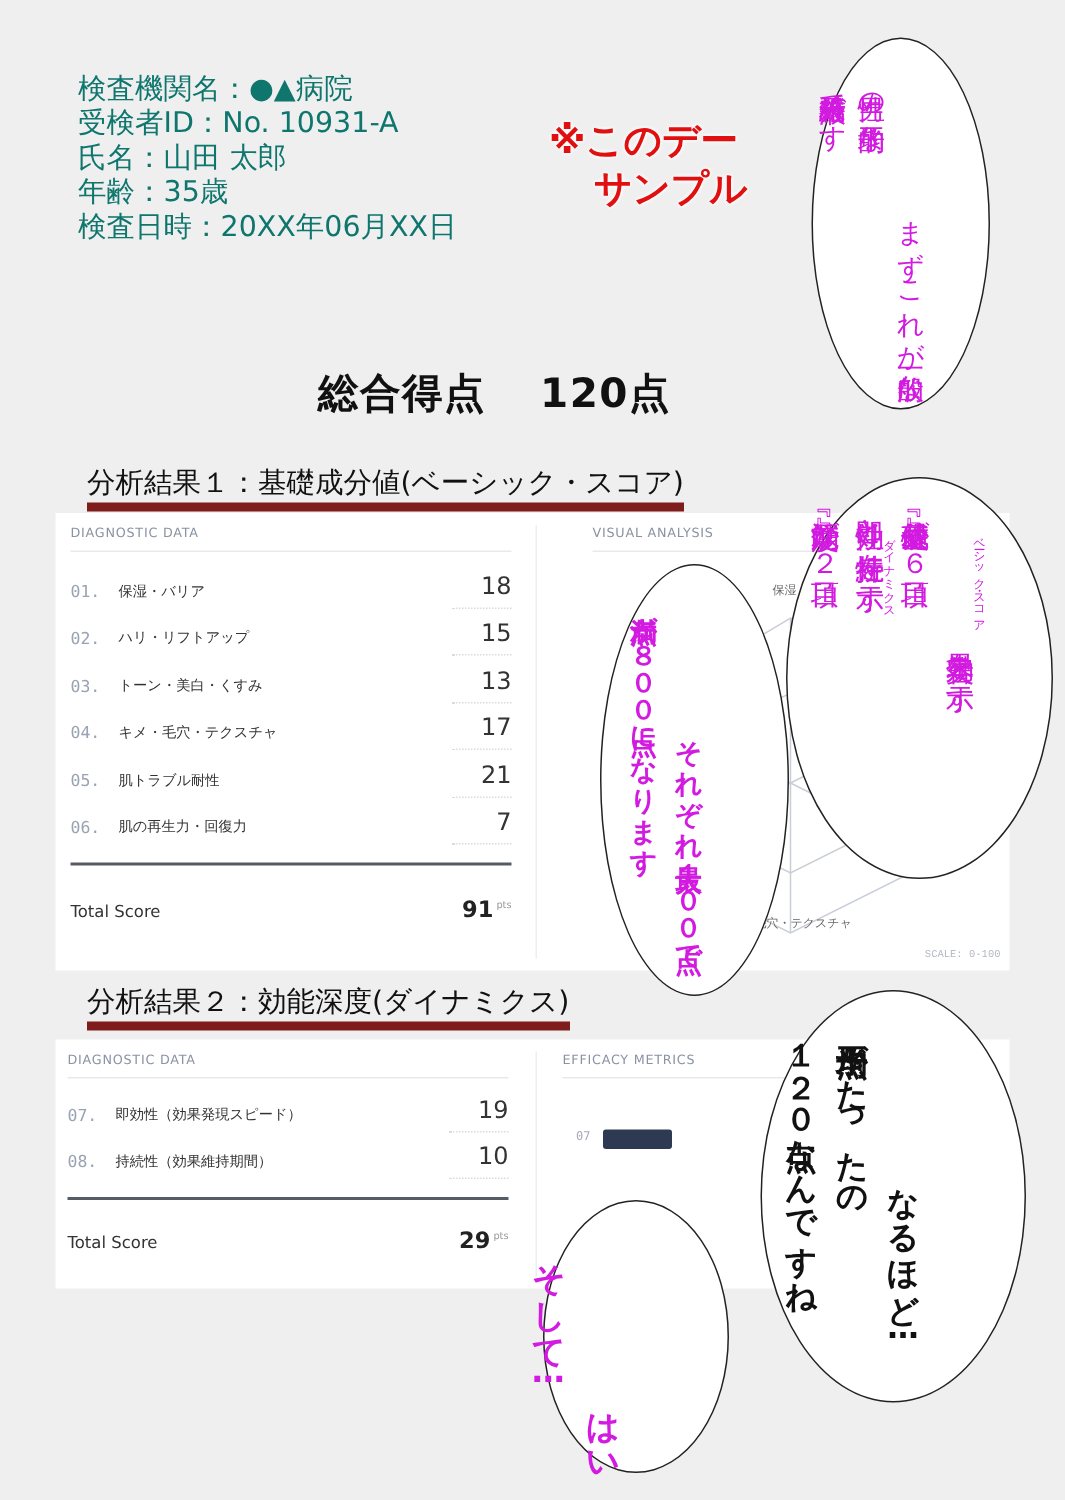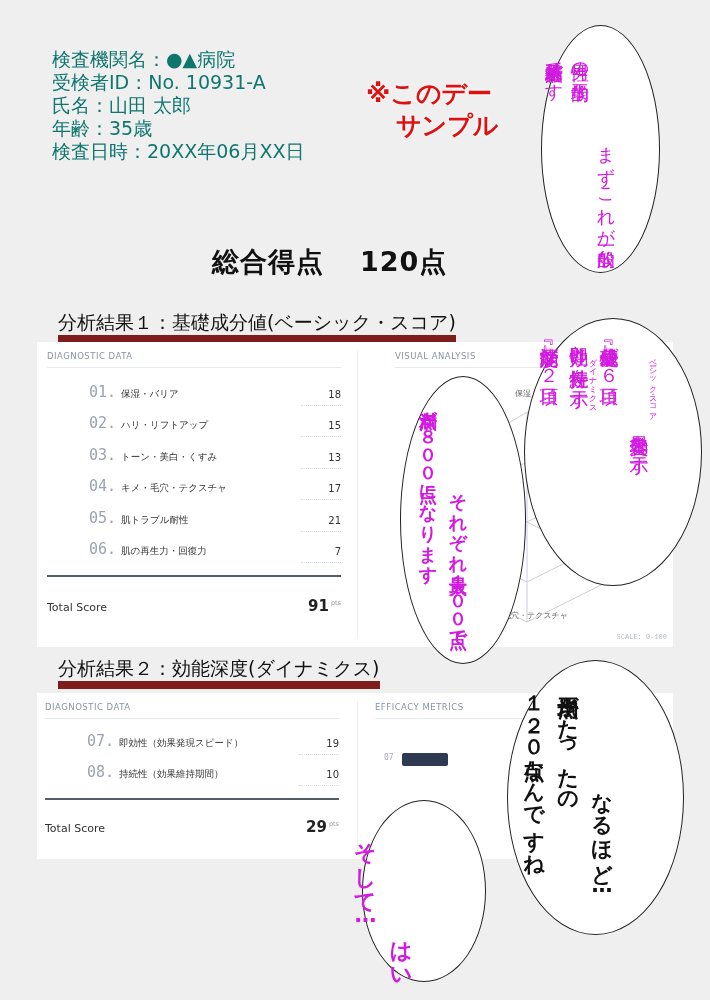--- a/index.html
+++ b/index.html
@@ -8,34 +8,34 @@
 
   .info { position: absolute; left: 52px; top: 48px; font-size: 19px; line-height: 23px; color: #0f766e; }
   .info div { white-space: nowrap; }
 
   .sample-note { position: absolute; left: 366px; top: 78px; color: #e01010; font-weight: bold; font-size: 25px; line-height: 32px; white-space: nowrap; text-shadow: 0 0 3px #fff, 0 0 3px #fff; }
   .sample-note .l2 { padding-left: 30px; display:block; }
 
   .total { position: absolute; left: 212px; top: 244px; font-size: 27px; font-weight: bold; white-space: nowrap; letter-spacing: 1px; }
   .total .val { margin-left: 36px; }
 
-  .sec-title { position: absolute; font-size: 19px; white-space: nowrap; border-bottom: 8px solid #7f1d1d; line-height: 24px; padding-bottom: 1px; }
+  .sec-title { position: absolute; font-size: 19px; white-space: nowrap; border-bottom: 6px solid #7f1d1d; line-height: 24px; padding-bottom: 1px; }
   #sec1-title { left: 58px; top: 310px; }
   #sec2-title { left: 58px; top: 656px; }
 
   .panel { position: absolute; background: #fff; }
   #panel1 { left: 37px; top: 342px; width: 636px; height: 305px; }
   #panel2 { left: 37px; top: 693px; width: 636px; height: 166px; }
 
   .diag { position: absolute; left: 10px; top: 0; width: 294px; }
   .diag-head { font-size: 8.5px; letter-spacing: 0.5px; color: #8a93a3; padding-top: 9px; padding-bottom: 6px; border-bottom: 1px solid #e6e9ee; }
   .row { display: flex; align-items: flex-end; height: 31.5px; position: relative; }
-  .row .num { width: 32px; font-family: "DejaVu Sans Mono", monospace; font-size: 15px; color: #9aa3b2; padding-bottom: 5px; margin-left: 42px; }
+  .row .num { width: 32px; font-family: "DejaVu Sans Mono", monospace; font-size: 11px; color: #9aa3b2; padding-bottom: 5px; }
   .row .lbl { flex: 1; font-size: 9.5px; color: #333; padding-bottom: 5px; }
-  .row .score { width: 40px; text-align: right; font-size: 10px; color: #333; padding-bottom: 5px; border-bottom: 1px dotted #d8dce2; }
+  .row .score { width: 40px; text-align: right; font-size: 16px; color: #333; padding-bottom: 5px; border-bottom: 1px dotted #d8dce2; }
   .diag-rule { border-top: 2px solid #555c66; margin-top: 12px; }
   .total-row { display: flex; justify-content: space-between; align-items: baseline; margin-top: 20px; }
   .total-row .tl { font-size: 11px; color: #333; }
   .total-row .tv { font-size: 15px; font-weight: bold; color: #222; }
   .total-row .tv small { font-size: 6.5px; font-weight: normal; color: #999; margin-left: 2px; vertical-align: super; }
 
   .vsep { position: absolute; left: 320px; top: 8px; bottom: 8px; border-left: 1px solid #eceef2; }
   .va-head { position: absolute; left: 358px; top: 9px; width: 250px; font-size: 8.5px; letter-spacing: 0.5px; color: #8a93a3; padding-bottom: 6px; border-bottom: 1px solid #e6e9ee; }
   .radar { position: absolute; left: 360px; top: 40px; width: 260px; height: 250px; }
   .scale { position: absolute; right: 6px; bottom: 6px; font-family: Liberation Mono, monospace; font-size: 7px; color: #b4bac4; }

